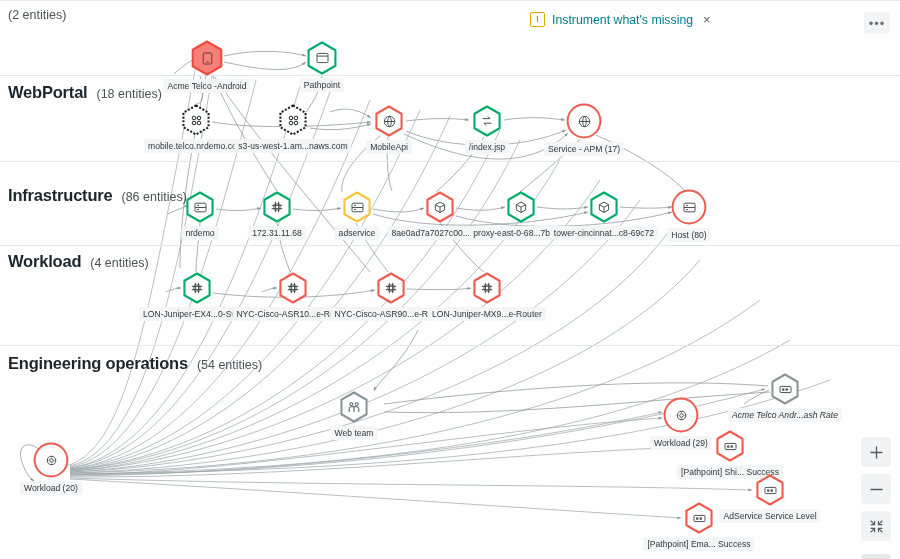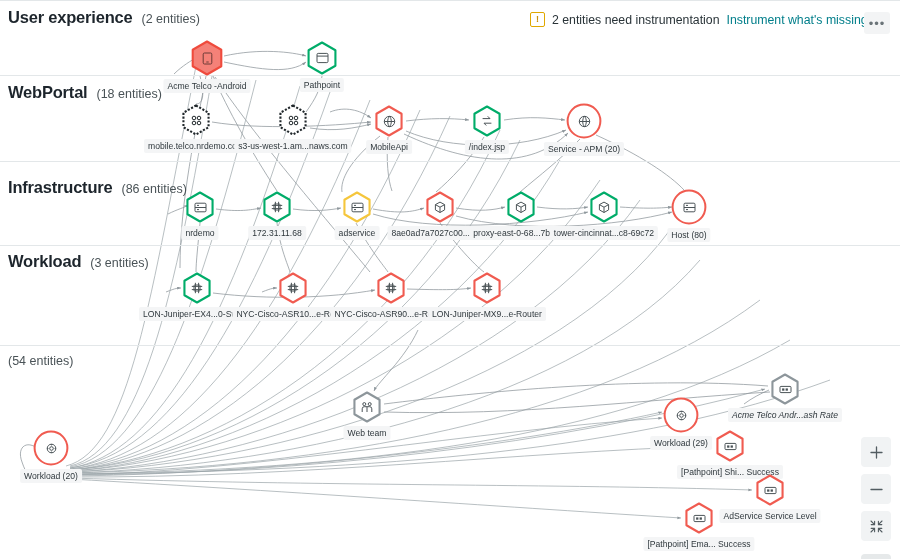--- a/index.html
+++ b/index.html
@@ -138,55 +138,54 @@
       <path d="M418,330 C404,360 378,382 374,391" marker-end="url(#ah)"></path>
       <path d="M384,404 C480,392 640,376 768,386"></path>
       <path d="M384,412 C520,416 640,400 770,392"></path>
       <path d="M744,404 C752,398 760,394 769,390"></path>
     </g>
   </svg>
 
   <div class="lane">
     <div class="lane-rule" style="top:0px;"></div>
     <div class="lane-head" style="top:8px;left:8px;">
-      <span class="lane-title">User experience</span>
       <span class="lane-count">(2 entities)</span>
     </div>
   </div>
   <div class="lane">
     <div class="lane-rule" style="top:75px;"></div>
     <div class="lane-head" style="top:83px;left:8px;">
       <span class="lane-title">WebPortal</span>
       <span class="lane-count">(18 entities)</span>
     </div>
   </div>
   <div class="lane">
     <div class="lane-rule" style="top:161px;"></div>
-    <div class="lane-head" style="top:178px;left:8px;">
+    <div class="lane-head" style="top:186px;left:8px;">
       <span class="lane-title">Infrastructure</span>
       <span class="lane-count">(86 entities)</span>
     </div>
   </div>
   <div class="lane">
     <div class="lane-rule" style="top:245px;"></div>
     <div class="lane-head" style="top:252px;left:8px;">
       <span class="lane-title">Workload</span>
-      <span class="lane-count">(3 entities)</span>
+      <span class="lane-count">(4 entities)</span>
     </div>
   </div>
   <div class="lane">
     <div class="lane-rule" style="top:345px;"></div>
     <div class="lane-head" style="top:354px;left:8px;">
+      <span class="lane-title">Engineering operations</span>
       <span class="lane-count">(54 entities)</span>
     </div>
   </div>
 
   <div class="notice">
     <span class="warn-ico">!</span>
-    <span>2 entities need instrumentation</span>
     <a href="#">Instrument what's missing</a>
     <span class="close">×</span>
   </div>
   <div class="kebab">•••</div>
 
   <div id="node-layer">
       <div class="node" style="left: 207px; top: 58px;">
         <div class="shape" style="width: 36px; height: 36px;">
           <svg width="36" height="36">
             <path d="M16.50,0.00 L30.79,8.25 L30.79,24.75 L16.50,33.00 L2.21,24.75 L2.21,8.25 Z" transform="translate(1.5,1.5)" fill="#f58178" stroke="#ef4b3d" stroke-width="2.1" stroke-linejoin="round"></path>
@@ -279,21 +278,21 @@
           <svg width="36" height="36">
             <circle cx="18" cy="18" r="16.4" fill="#fff" stroke="#f05b50" stroke-width="2"></circle>
           </svg>
           <div class="glyph">
             <svg width="13" height="13" viewBox="0 0 13 13" fill="none" stroke="#4a5357" stroke-width="1">
               <circle cx="6.5" cy="6.5" r="5.2"></circle>
               <path d="M1.3 6.5h10.4M6.5 1.3c2.4 2.6 2.4 7.8 0 10.4M6.5 1.3c-2.4 2.6-2.4 7.8 0 10.4"></path>
             </svg>
           </div>
         </div>
-        <div class="nlabel">Service - APM (20)</div>
+        <div class="nlabel">Service - APM (17)</div>
       </div>
       <div class="node" style="left: 200px; top: 207px;">
         <div class="shape" style="width: 32px; height: 32px;">
           <svg width="32" height="32">
             <path d="M14.50,0.00 L27.06,7.25 L27.06,21.75 L14.50,29.00 L1.94,21.75 L1.94,7.25 Z" transform="translate(1.5,1.5)" fill="#fff" stroke="#00ac69" stroke-width="2.1" stroke-linejoin="round"></path>
           </svg>
           <div class="glyph">
             <svg width="13" height="11" viewBox="0 0 13 11" fill="none" stroke="#4a5357" stroke-width="1">
               <rect x="1" y="1.2" width="11" height="8.6" rx="1.1"></rect>
               <path d="M1 5.5h11"></path>
@@ -438,36 +437,36 @@
           </svg>
           <div class="glyph">
             <svg width="12" height="12" viewBox="0 0 12 12" fill="none" stroke="#4a5357" stroke-width="1">
               <rect x="3" y="3" width="6" height="6" rx="0.7"></rect>
               <path d="M4.4 .8v10.4M7.6 .8v10.4M.8 4.4h10.4M.8 7.6h10.4"></path>
             </svg>
           </div>
         </div>
         <div class="nlabel">LON-Juniper-MX9...e-Router</div>
       </div>
-      <div class="node" style="left: 51px; top: 448px;">
+      <div class="node" style="left: 51px; top: 460px;">
         <div class="shape" style="width: 36px; height: 36px;">
           <svg width="36" height="36">
             <circle cx="18" cy="18" r="16.4" fill="#fff" stroke="#f05b50" stroke-width="2"></circle>
           </svg>
           <div class="glyph">
             <svg width="13" height="13" viewBox="0 0 13 13" fill="none" stroke="#4a5357" stroke-width="1">
               <circle cx="6.5" cy="6.5" r="1.8"></circle>
               <circle cx="6.5" cy="6.5" r="4.3"></circle>
               <path d="M6.5 2.2v1.2M6.5 9.6v1.2M2.2 6.5h1.2M9.6 6.5h1.2"></path>
             </svg>
           </div>
         </div>
         <div class="nlabel">Workload (20)</div>
       </div>
-      <div class="node" style="left: 367px; top: 407px;">
+      <div class="node" style="left: 354px; top: 407px;">
         <div class="shape" style="width: 32px; height: 32px;">
           <svg width="32" height="32">
             <path d="M14.50,0.00 L27.06,7.25 L27.06,21.75 L14.50,29.00 L1.94,21.75 L1.94,7.25 Z" transform="translate(1.5,1.5)" fill="#fff" stroke="#8d969b" stroke-width="2.1" stroke-linejoin="round"></path>
           </svg>
           <div class="glyph">
             <svg width="12" height="13" viewBox="0 0 12 13" fill="none" stroke="#4a5357" stroke-width="1">
               <circle cx="3.3" cy="3.1" r="1.5"></circle>
               <circle cx="8.7" cy="3.1" r="1.5"></circle>
               <path d="M1.2 11V7.8a2.1 2.1 0 012.1-2.1h5.4a2.1 2.1 0 012.1 2.1V11"></path>
               <path d="M6 5.9V11"></path>

